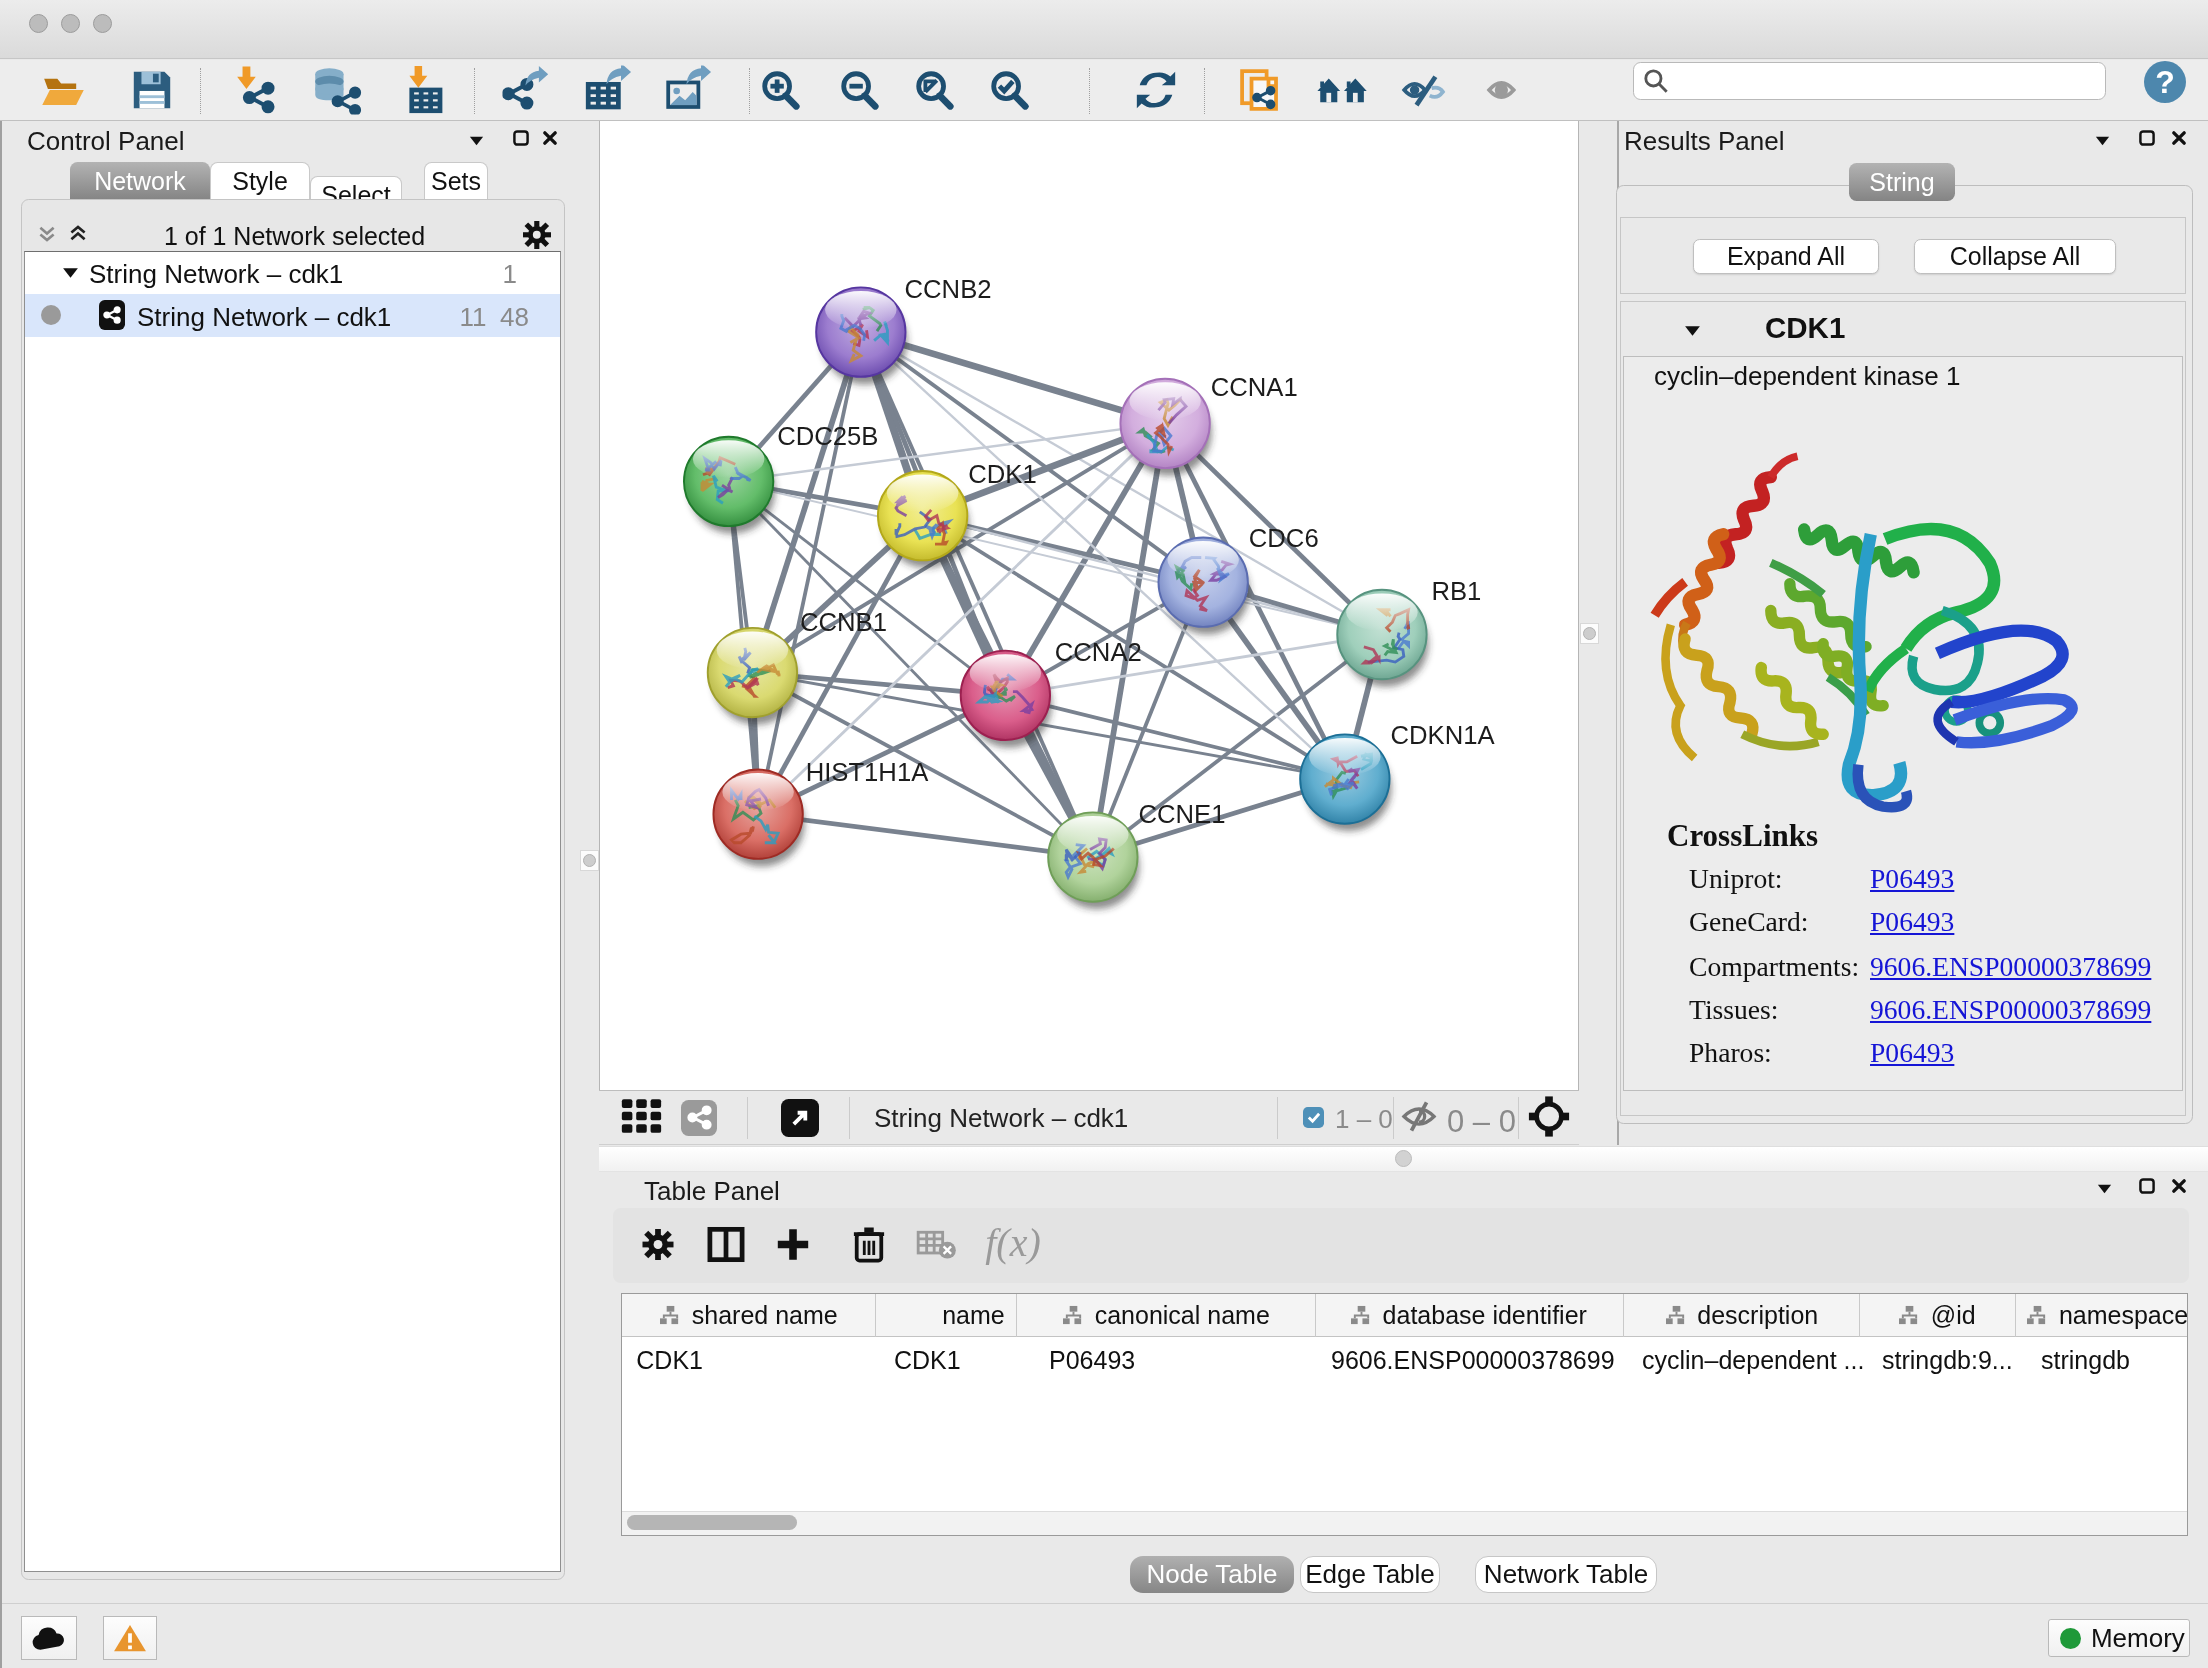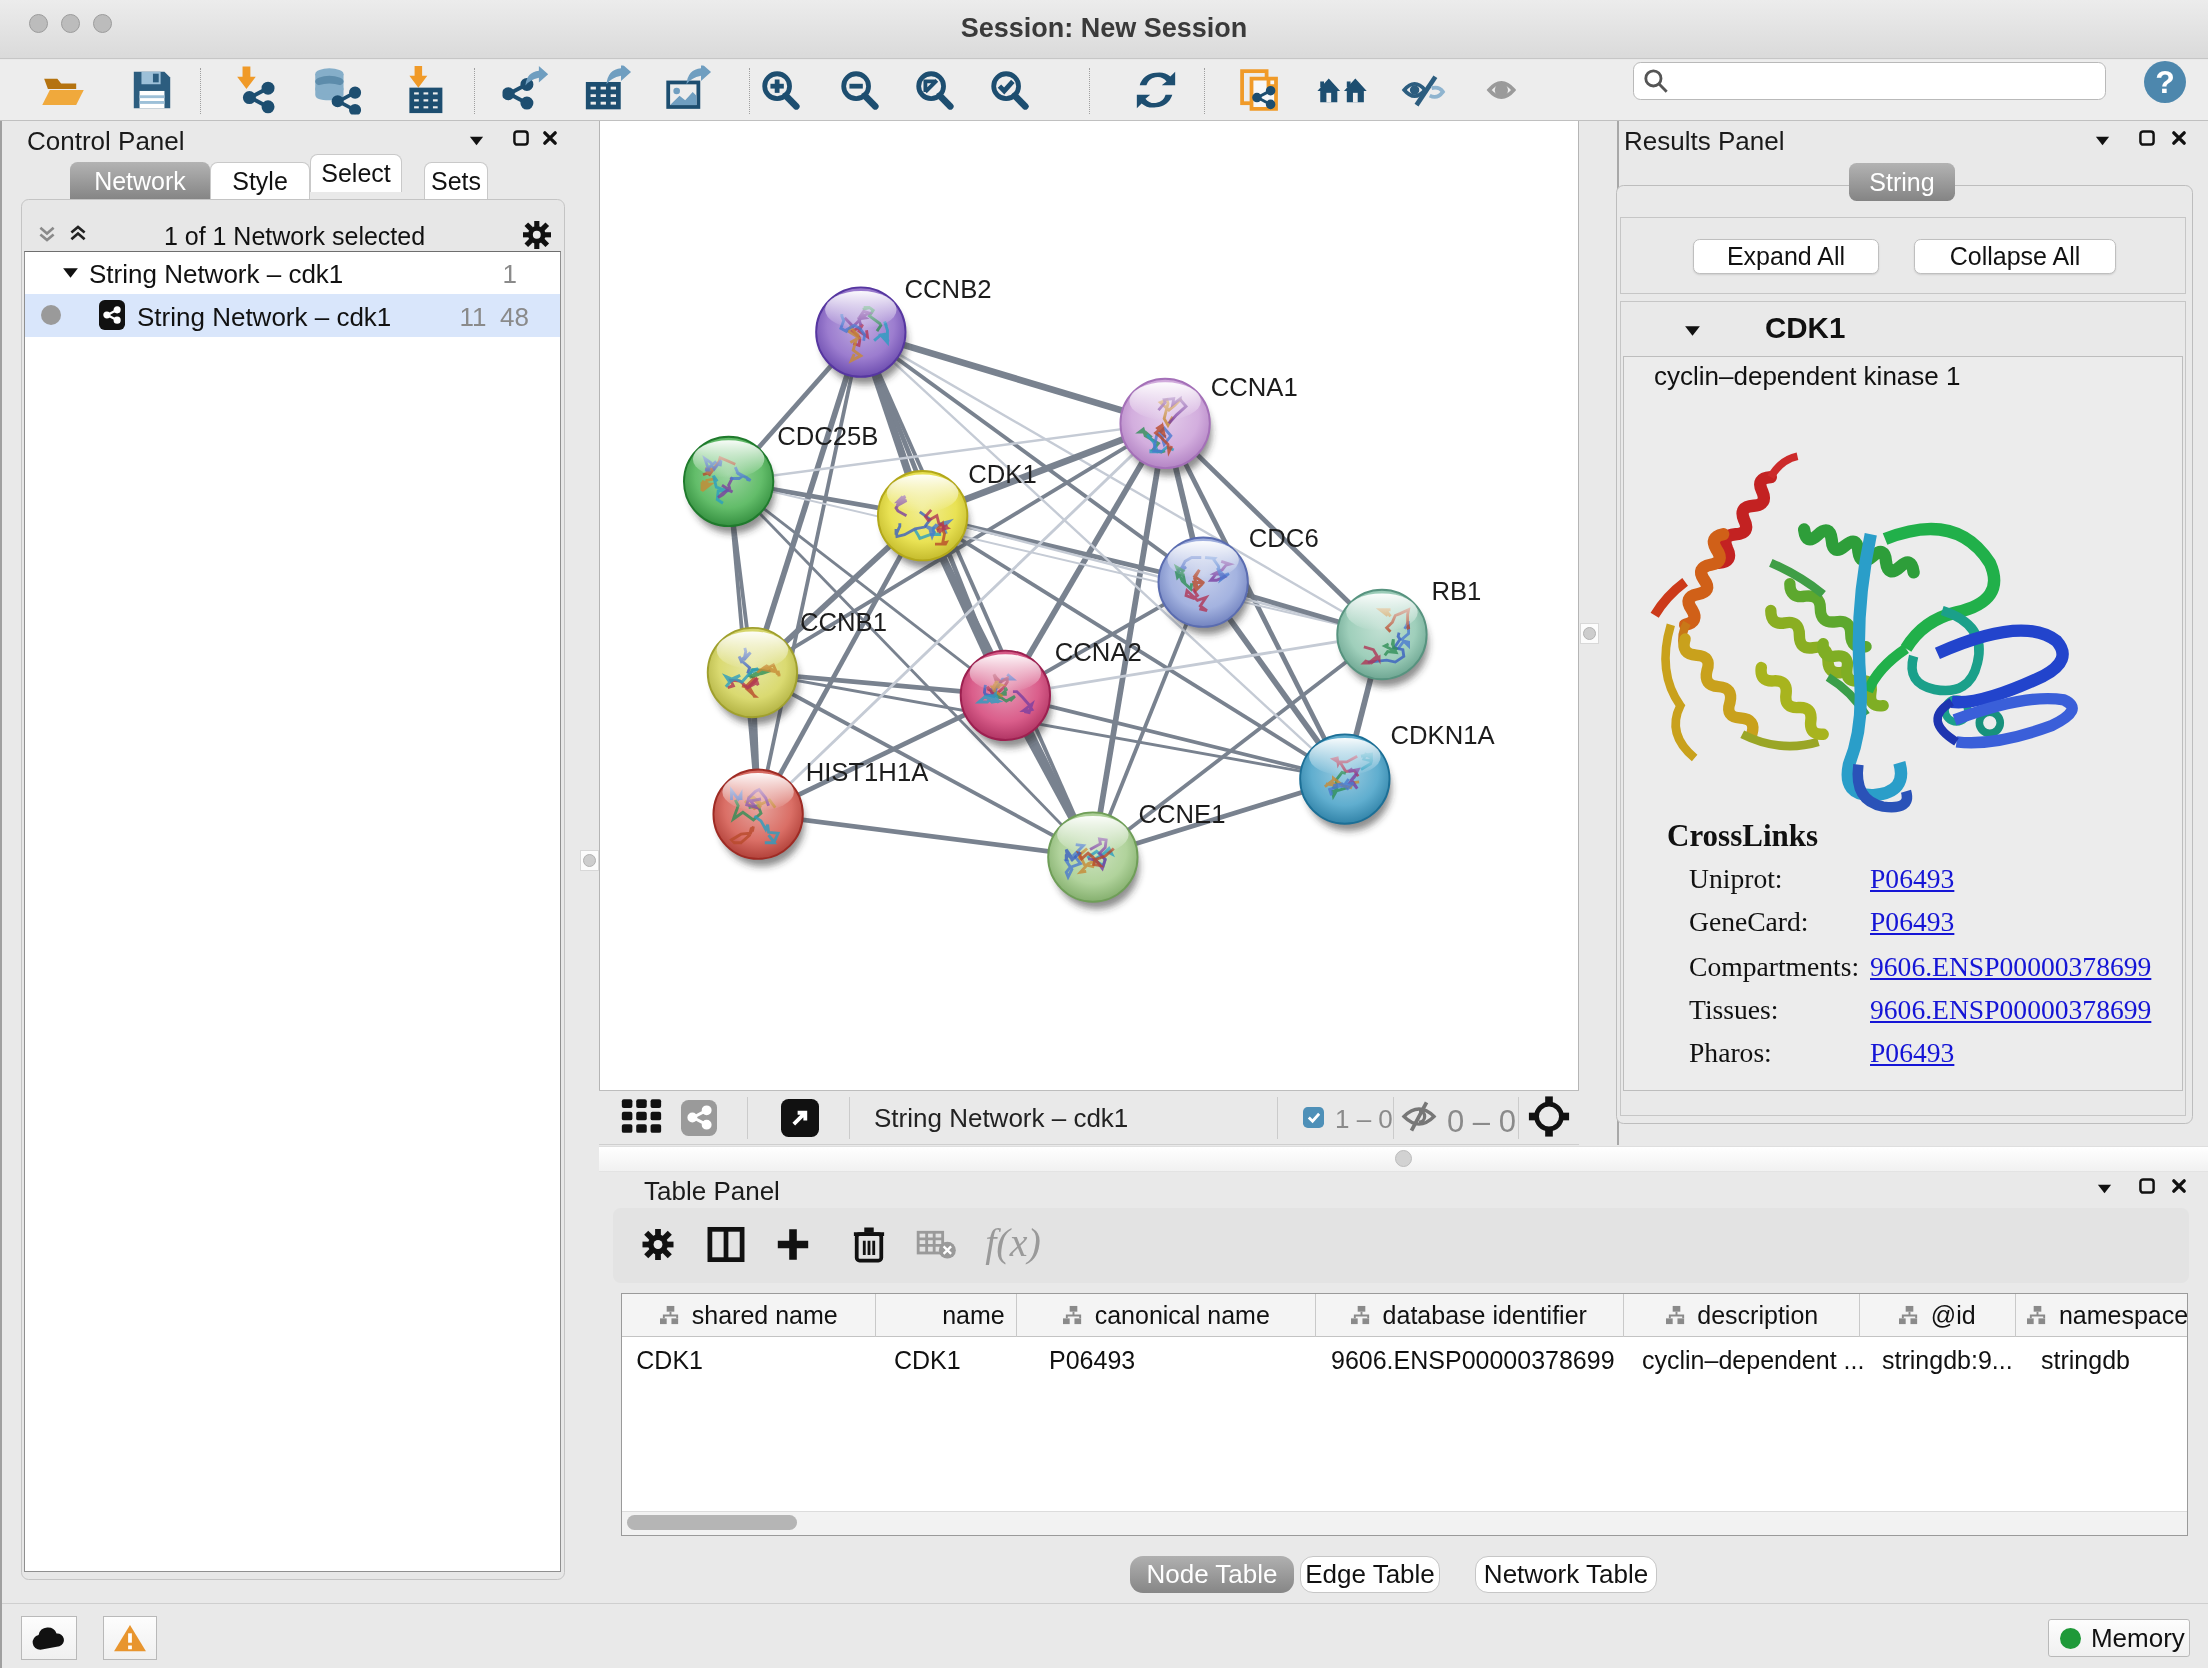--- a/index.html
+++ b/index.html
@@ -50,21 +50,20 @@
 .td{position:absolute;top:46px;font-size:25px;color:#111;white-space:nowrap}
 .btab{position:absolute;top:1556px;height:37px;font-size:26px;display:flex;align-items:center;
  justify-content:center;background:#fff;border:1px solid #c6c6c6;border-radius:13px;color:#111}
 .btabsel{background:linear-gradient(#b0b0b0,#868686);color:#fff;border:none}
 .statbtn{position:absolute;background:linear-gradient(#fdfdfd,#f0f0f0);border:1.9px solid #b9b9b9}
 </style></head><body>
 <div class="titlebar">
 <div class="tl" style="left:28.5px"></div>
 <div class="tl" style="left:61px"></div>
 <div class="tl" style="left:93px"></div>
-<div class="title">Session: New Session</div>
   </div>
 <div class="toolbar">
 <div class="ticon" style="left:63px">
       <svg width="49" height="46" viewBox="0 0 52 48" style="">
         <path d="M6 12 h14 l4 5 h16 v6 h-30 z" fill="#b5730f"></path>
         <path d="M4 40 l8-16 h36 l-8 16 z" fill="#f0a93c"></path>
       </svg>
     </div>
 <div class="ticon" style="left:152px">
       <svg width="46" height="46" viewBox="0 0 48 48" style="">
@@ -238,21 +237,21 @@
       <path d="M2 5 h14 l-7 9 z" fill="#111"></path>
     </svg></div>
 <div class="abs" style="left:513px;top:130px"><svg width="16" height="16" viewBox="0 0 17 17">
       <rect x="1.5" y="1.5" width="14" height="14" rx="3" fill="none" stroke="#111" stroke-width="2.6"></rect>
     </svg></div>
 <div class="abs" style="left:542px;top:130px"><svg width="16" height="16" viewBox="0 0 17 17">
       <path d="M3 3 L14 14 M14 3 L3 14" stroke="#111" stroke-width="3.6" stroke-linecap="round"></path>
     </svg></div>
 <div class="tab tabsel" style="left:70px;top:162px;width:140px">Network</div>
 <div class="tab" style="left:210px;top:162px;width:100px">Style</div>
-<div class="tab" style="left:310px;top:154px;width:92px">Select</div>
+<div class="tab" style="left:310px;top:176px;width:92px">Select</div>
 <div class="tab" style="left:424px;top:162px;width:64px">Sets</div>
 <div class="pane" style="left:21px;top:199px;width:544px;height:1381px"></div>
 <div class="abs" style="left:37px;top:225px"><svg width="20" height="17" viewBox="0 0 20 18">
       <path d="M3 3 l7 6 7 -6 M3 10 l7 6 7 -6" fill="none" stroke="#8a8a8a" stroke-width="2.8"></path>
     </svg></div>
 <div class="abs" style="left:68px;top:225px"><svg width="20" height="17" viewBox="0 0 20 18">
       <path d="M3 8 l7 -6 7 6 M3 15 l7 -6 7 6" fill="none" stroke="#222" stroke-width="2.8"></path>
     </svg></div>
 <div class="abs" style="left:114px;top:222px;width:361px;text-align:center;font-size:25px;color:#111">1 of 1 Network selected</div>
 <div class="abs" style="left:523px;top:221px"><svg width="27.6" height="27.6" viewBox="0 0 28 28">

